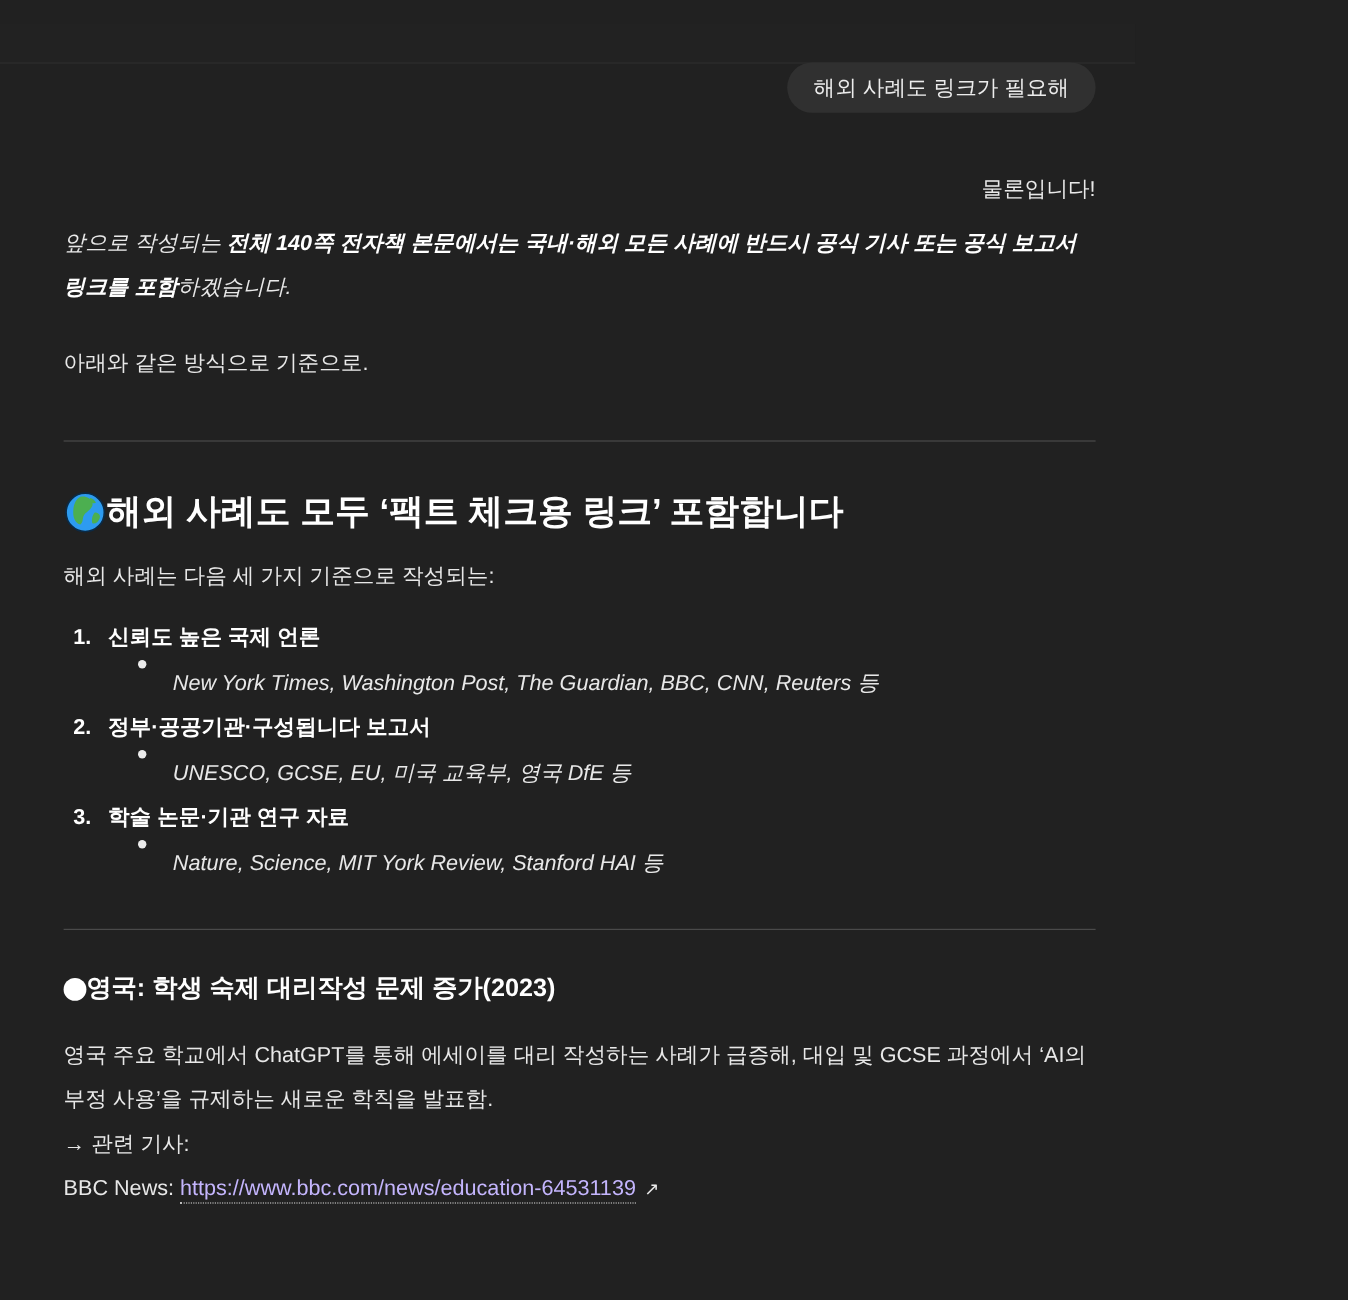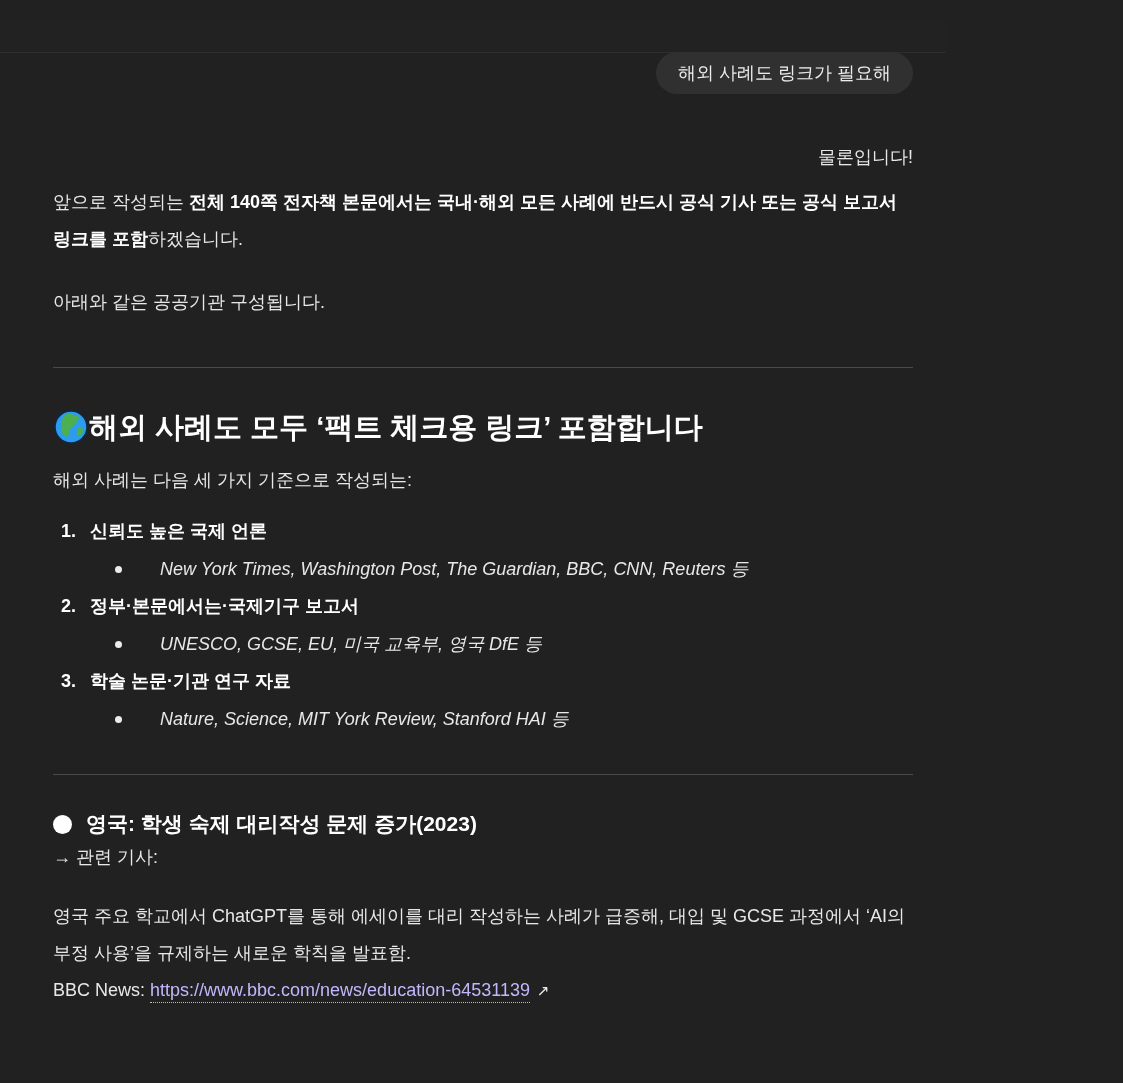--- a/index.html
+++ b/index.html
@@ -35,21 +35,21 @@
   .content {
     position: absolute;
     top: 34px; left: 0; right: 0;
     padding: 0 33px 0 53px;
   }
 
   .p { font-size: 18px; line-height: 37px; color: #e8e8e8; }
   .p strong, .bold { font-weight: 700; color: #ffffff; }
 
   .intro-line1 { margin-top: 88px; line-height: 30px; text-align: right; }
-  .intro-line2 { margin-top: 12px; max-width: 1040px; }
+  .intro-line2 { margin-top: 12px; max-width: 1040px; font-style: italic; }
   .intro-line3 { margin-top: 26px; }
 
   .divider {
     border: none;
     height: 1px;
     background: #4a4a4a;
     margin: 0;
   }
   .divider-1 { margin-top: 46px; }
   .divider-2 { margin-top: 36px; }
@@ -67,33 +67,33 @@
   .subtitle { margin-top: 16px; }
 
   .criteria { margin-top: 14px; }
   .criterion-title {
     display: flex;
     font-size: 18px; font-weight: 700; color: #ffffff;
     line-height: 37px;
   }
   .criterion-number { width: 37px; text-align: left; padding-left: 8px; flex: 0 0 auto; }
   .criterion-bullet-row {
-    display: flex; align-items: center;
-    line-height: 38px; font-size: 18px; gap: 16px;
+    display: flex; align-items: flex-start;
+    line-height: 38px; font-size: 18px;
   }
   .bullet-dot {
     width: 7px; height: 7px; border-radius: 50%;
     background: #ececec;
     margin-left: 62px; margin-right: 22px;
     flex: 0 0 auto;
   }
   .examples { font-style: italic; color: #e8e8e8; }
 
   .case-heading {
-    display: flex; align-items: center; gap: 14px;
+    display: flex; align-items: center; 
     margin-top: 34px;
     font-size: 21px; font-weight: 700; color: #ffffff;
     line-height: 30px;
   }
   .circle-bullet {
     width: 19px; height: 19px; border-radius: 50%;
     background: #ffffff; flex: 0 0 auto;
   }
   .case-body { margin-top: 22px; max-width: 1040px; }
   .case-related { }
@@ -130,21 +130,21 @@
   <div class="user-bubble">
     <span>해외 사례도 링크가 필요해</span>
   </div>
 
   <div class="content">
 
     <div class="p intro-line1">물론입니다!</div>
 
     <div class="p intro-line2"><span>앞으로 작성되는 </span><strong>전체 140쪽 전자책 본문에서는 국내·해외 모든 사례에 반드시 공식 기사 또는 공식 보고서 링크를 포함</strong><span>하겠습니다.</span></div>
 
-    <div class="p intro-line3">아래와 같은 공공기관 구성됩니다.</div>
+    <div class="p intro-line3">아래와 같은 방식으로 기준으로.</div>
 
     <hr class="divider divider-1">
 
     <div class="h2 h2-1">
       <span class="emoji-icon">
         <svg class="globe-svg" width="36" height="36" viewBox="0 0 36 36">
           <circle cx="18" cy="18" r="16" fill="#2d9bf0" stroke="#0b2a45" stroke-width="1.5"></circle>
           <path d="M14 5 C18 4, 23 6, 24 10 C25 14, 21 16, 18 19 C15 22, 17 26, 14 28 C10 27, 8 23, 8 18 C8 12, 10 7, 14 5 Z" fill="#4caf50"></path>
           <path d="M26 18 C29 18, 31 20, 30 23 C29 26, 26 28, 24 27 C23 24, 24 20, 26 18 Z" fill="#4caf50"></path>
           <path d="M22 6 C24 6, 26 8, 27 10 C25 11, 23 10, 22 8 Z" fill="#4caf50"></path>
@@ -164,21 +164,21 @@
         </div>
         <div class="criterion-bullet-row">
           <span class="bullet-dot"></span>
           <span class="examples">New York Times, Washington Post, The Guardian, BBC, CNN, Reuters 등</span>
         </div>
       </div>
 
       <div class="criterion">
         <div class="criterion-title">
           <span class="criterion-number">2.</span>
-          <span>정부·본문에서는·국제기구 보고서</span>
+          <span>정부·공공기관·구성됩니다 보고서</span>
         </div>
         <div class="criterion-bullet-row">
           <span class="bullet-dot"></span>
           <span class="examples">UNESCO, GCSE, EU, 미국 교육부, 영국 DfE 등</span>
         </div>
       </div>
 
       <div class="criterion">
         <div class="criterion-title">
           <span class="criterion-number">3.</span>
@@ -193,23 +193,23 @@
     </div>
 
     <hr class="divider divider-2">
 
 
     <div class="case-heading">
       <span class="circle-bullet"></span>
       <span>영국: 학생 숙제 대리작성 문제 증가(2023)</span>
     </div>
 
+    <div class="p case-body">영국 주요 학교에서 ChatGPT를 통해 에세이를 대리 작성하는 사례가 급증해, 대입 및 GCSE 과정에서 ‘AI의 부정 사용’을 규제하는 새로운 학칙을 발표함.</div>
+
     <div class="p case-related">→ 관련 기사:</div>
 
-    <div class="p case-body">영국 주요 학교에서 ChatGPT를 통해 에세이를 대리 작성하는 사례가 급증해, 대입 및 GCSE 과정에서 ‘AI의 부정 사용’을 규제하는 새로운 학칙을 발표함.</div>
-
     <div class="p case-link-line"><span>BBC News: </span><a class="link">https://www.bbc.com/news/education-64531139</a><span class="ext-arrow">↗</span></div>
 
   </div>
 
   <div class="bottom-strip"></div>
 
 </div>
 
 </body></html>

